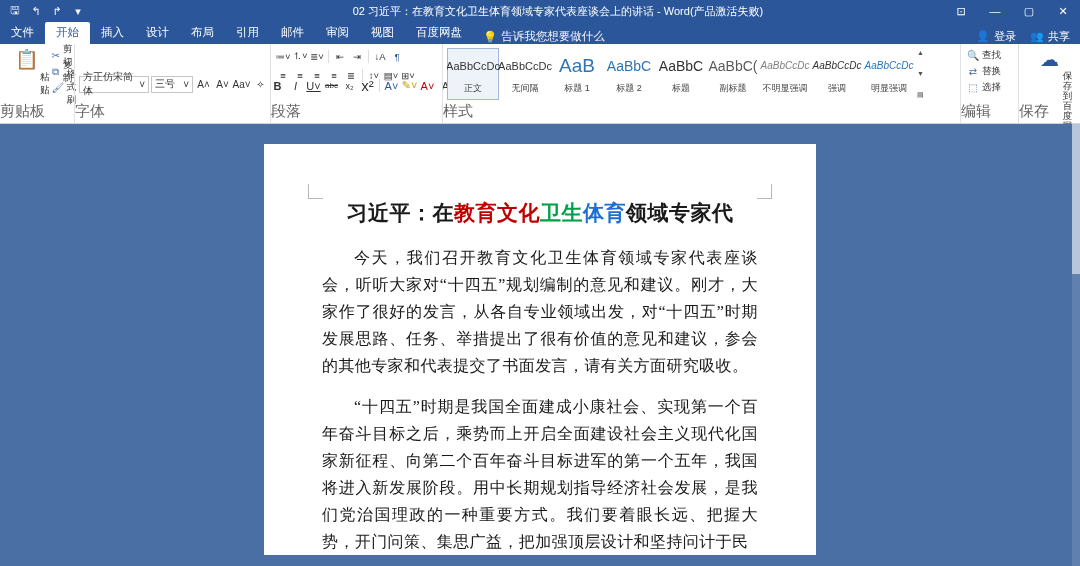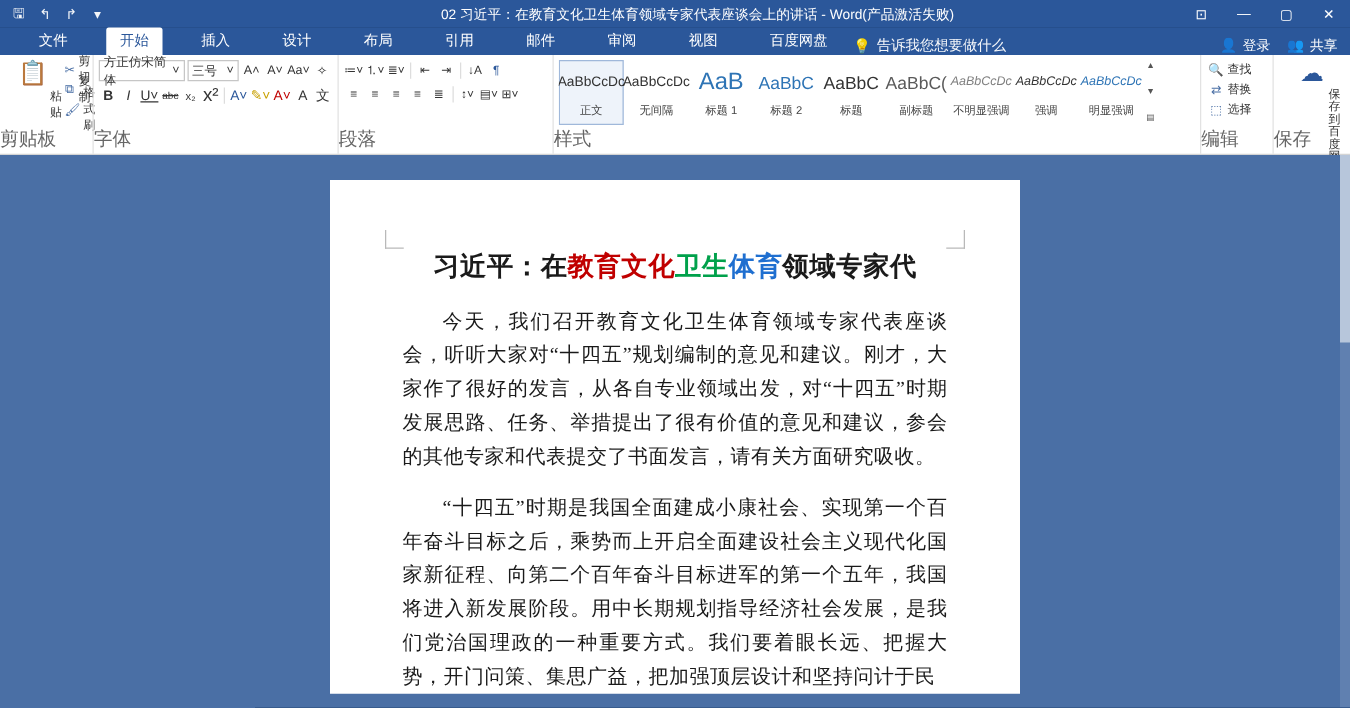--- a/index.html
+++ b/index.html
@@ -21,21 +21,21 @@
     font-size:11px; color:#fff; opacity:.95; cursor:default; }
   .titletext {
     position:absolute; left:0; right:0; text-align:center; font-size:11px;
     color:#fff; pointer-events:none;padding-left:36px;
   }
   .winbtns { margin-left:auto; display:flex; height:22px; }
   .winbtns div { width:34px; display:flex; align-items:center; justify-content:center; font-size:11px; }
 
   
   .tabsbar { height:22px; background:#2b579a; display:flex; align-items:flex-end; font-size:11.5px; color:#fff; position:relative; }
-  .tab { padding:3px 11px 4px 11px; cursor:default; white-space:nowrap;margin-left:20px; }
+  .tab { padding:3px 11px 4px 11px; cursor:default; white-space:nowrap; }
   .tab.active { background:#fff; color:#2b579a; border-radius:2px 2px 0 0; }
   .tellme { display:flex; align-items:center; gap:4px; padding:0 10px; color:#fff; opacity:.95; }
   .tabright { margin-left:auto; display:flex; align-items:center; gap:14px; padding-right:10px; font-size:11px; }
   .tabright span { display:flex; align-items:center; gap:4px; }
 
   
   .ribbon {
     height:80px; background:#fff; display:flex; border-bottom:1px solid #d4d4d4;
     font-size:10px; color:#333; position:relative;
   }
@@ -180,21 +180,21 @@
         <div class="smallrow">
           <span class="g">🖌</span>
           <span>格式刷</span>
         </div>
       </div>
     </div>
     <div class="glabel">剪贴板</div>
   </div>
 
   <div class="group fontgrp">
-    <div class="gbody" style="flex-direction:column; align-items:stretch">
+    <div class="gbody" style="align-items:stretch">
       <div class="fontrow1">
         <div class="fontbox fontname">
           <span>方正仿宋简体</span>
             <span>˅</span>
         </div>
         <div class="fontbox fontsize">
           <span>三号</span>
             <span>˅</span>
         </div>
         <div class="mini">A˄</div>

